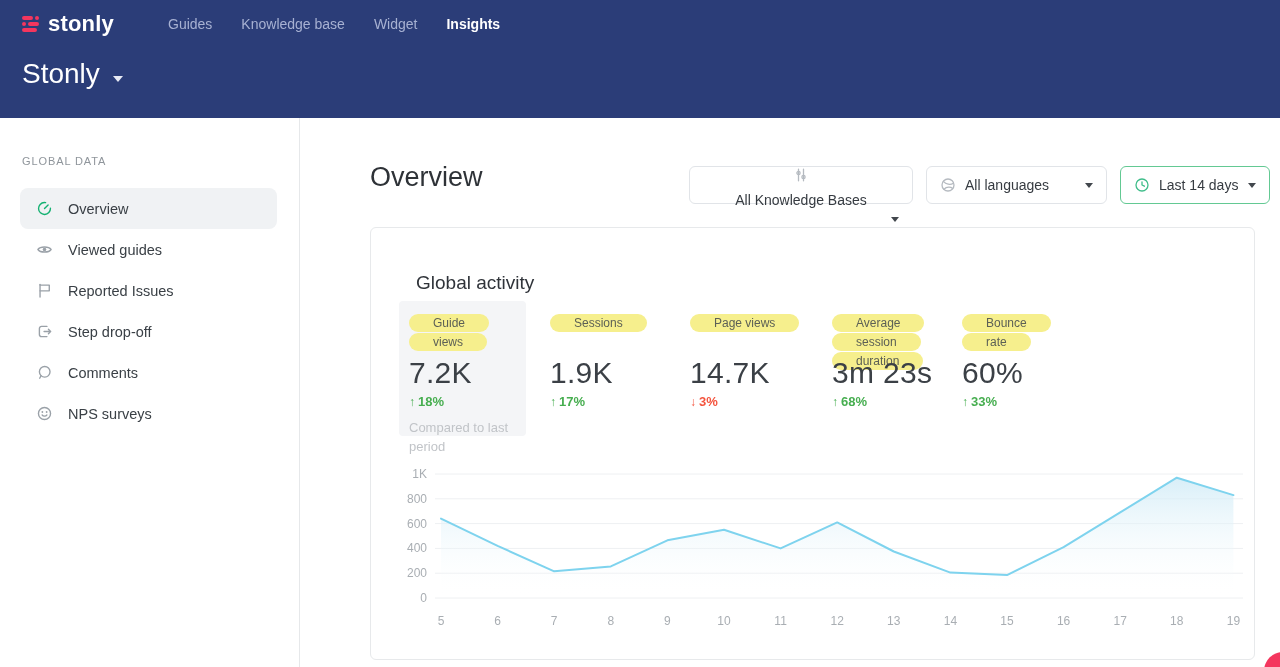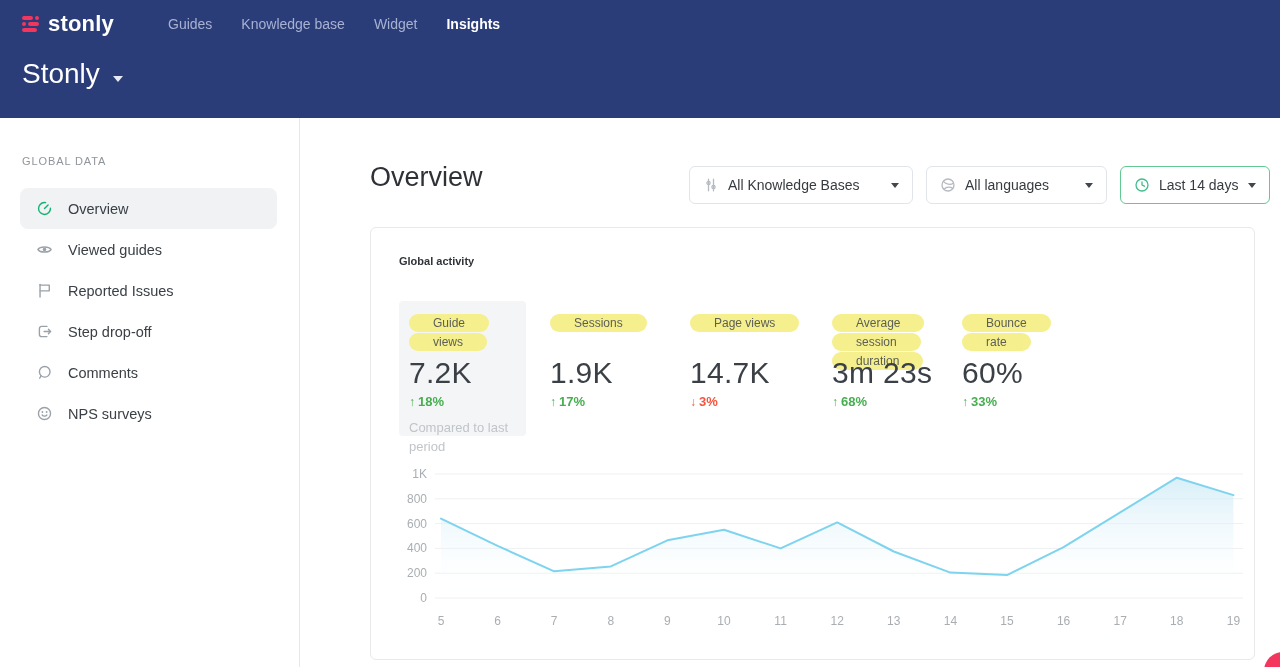--- a/index.html
+++ b/index.html
@@ -43,26 +43,26 @@
 
   .filters { position:absolute; right:10px; top:48px; display:flex; gap:13px; }
   .dd { height:38px; border:1px solid #e1e4e8; border-radius:6px; background:#fff; display:flex;
     align-items:center; padding:0 13px; gap:9px; font-size:14px; color:#363b41; cursor:pointer; }
   .dd.green { border-color:#63c993; }
   .dd svg { width:16px; height:16px; flex:none; }
   .dd svg .st { stroke:#b5bac0; fill:none; stroke-width:1.3; stroke-linecap:round; }
   .dd svg .stg { stroke:#3fbd8a; fill:none; stroke-width:1.3; stroke-linecap:round; stroke-linejoin:round; }
   .dd .caret { width:0; height:0; border-left:4px solid transparent; border-right:4px solid transparent;
     border-top:5px solid #42474d; margin-left:auto; }
-  .dd1 { width:224px; } .dd2 { width:181px; } .dd3 { width:150px; }
+  .dd1 { width:224px;flex-direction:column; } .dd2 { width:181px; } .dd3 { width:150px; }
 
   
   .card { position:absolute; left:70px; top:109px; width:885px; height:433px; background:#fff;
     border:1px solid #e7e9eb; border-radius:6px; }
-  .card-title { position:absolute; left:28px; top:27px; margin:0; font-size:11px; font-weight:700; color:#30343a; }
+  .card-title { position:absolute; left:28px; top:27px; margin:17px; font-size:19px; font-weight:400; color:#30343a; }
 
   .tiles { position:absolute; left:28px; top:73px; display:flex; }
   .tile { padding:12px 10px; border-radius:4px; cursor:pointer; }
   .tile.selected { background:#f4f5f7; height:135px; }
   .tile:nth-child(1){ width:127px; margin-right:14px; }
   .tile:nth-child(2){ width:140px; }
   .tile:nth-child(3){ width:142px; }
   .tile:nth-child(4){ width:130px; }
   .tile:nth-child(5){ width:150px; }
   .tile:nth-child(6){ width:139px; }

